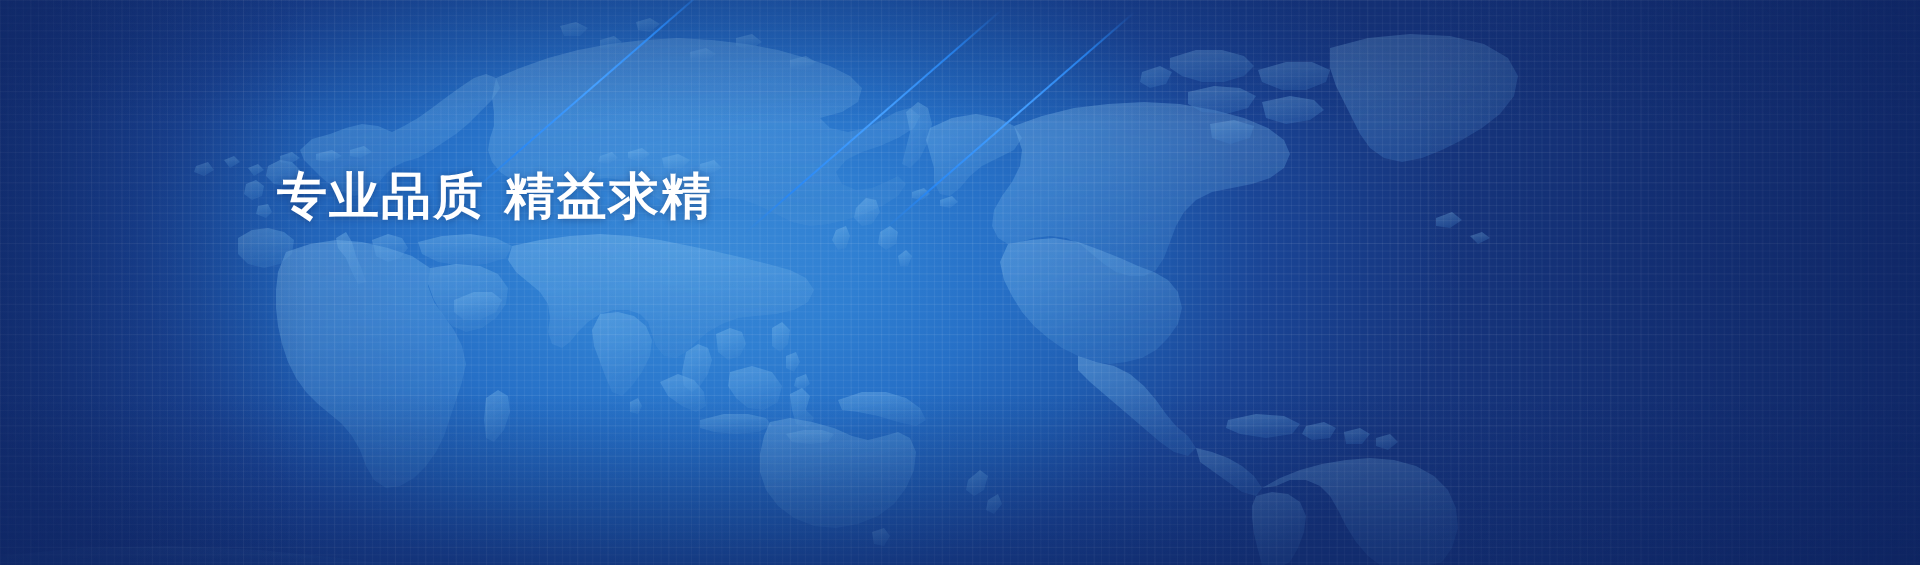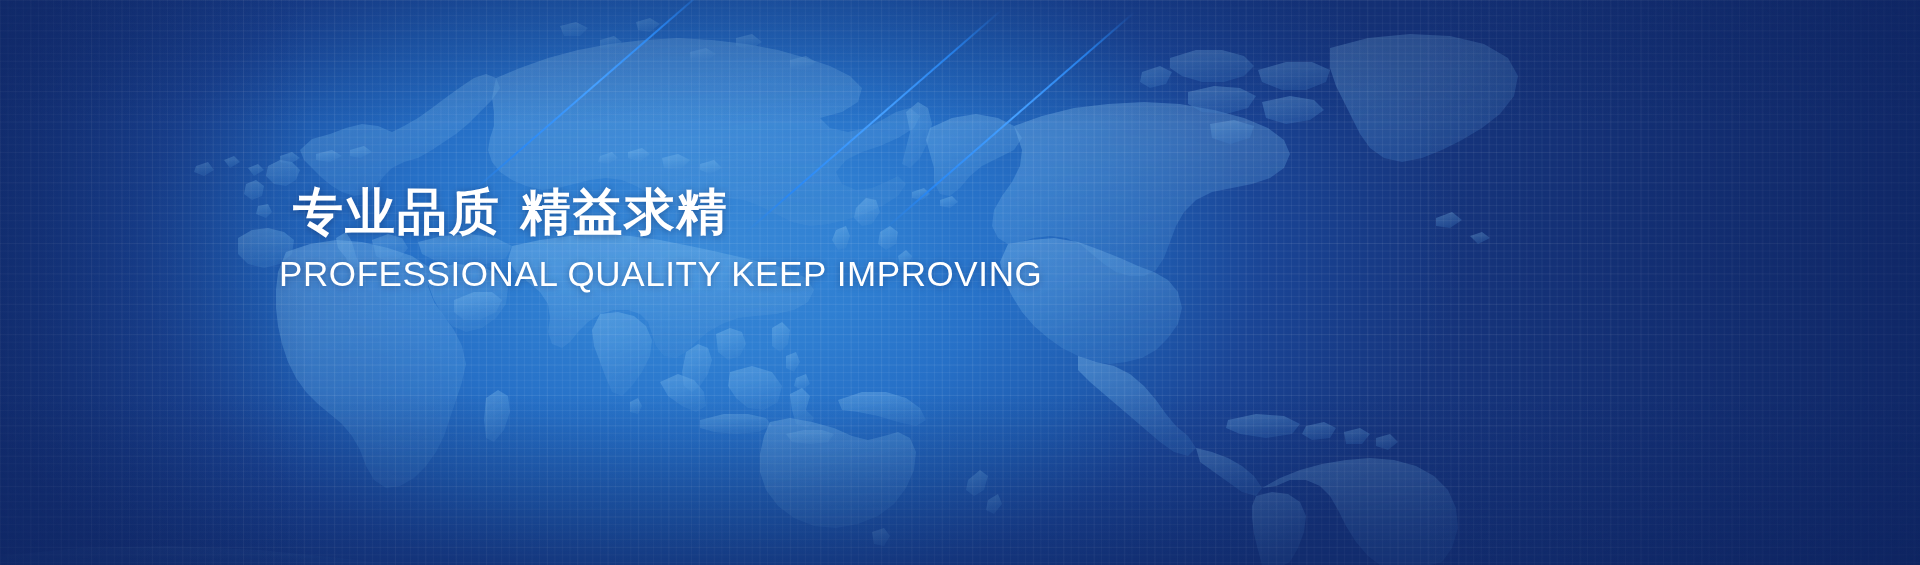--- a/index.html
+++ b/index.html
@@ -75,21 +75,21 @@
   }
 
   
   .copy{
     position:absolute;
     left:277px;
     top:168px;
     z-index:9;
   }
   .headline{
-    margin:16px;
+    margin:0;
     color:#ffffff;
     font-size:50px;
     font-weight:bold;
     letter-spacing:2px;
     line-height:1.12;
     white-space:nowrap;
     text-shadow:0 1px 7px rgba(8,30,78,.40);
     font-family:"DejaVu Sans","Liberation Sans",sans-serif;
   }
   .subline{
@@ -308,16 +308,15 @@
   <div class="bg-corner-dark"></div>
 
   <div class="streaks">
     <div class="streak" style="left:473px;top:190px;width:310px;transform:rotate(-41deg);"></div>
     <div class="streak" style="left:745px;top:232px;width:340px;transform:rotate(-41deg);"></div>
     <div class="streak" style="left:885px;top:228px;width:330px;transform:rotate(-41deg);"></div>
   </div>
 
   <div class="copy">
     <h1 class="headline">专业品质  精益求精</h1>
-    <p class="subline">PROFESSIONAL QUALITY KEEP IMPROVING</p>
   </div>
 
 </div>
 
 </body></html>

